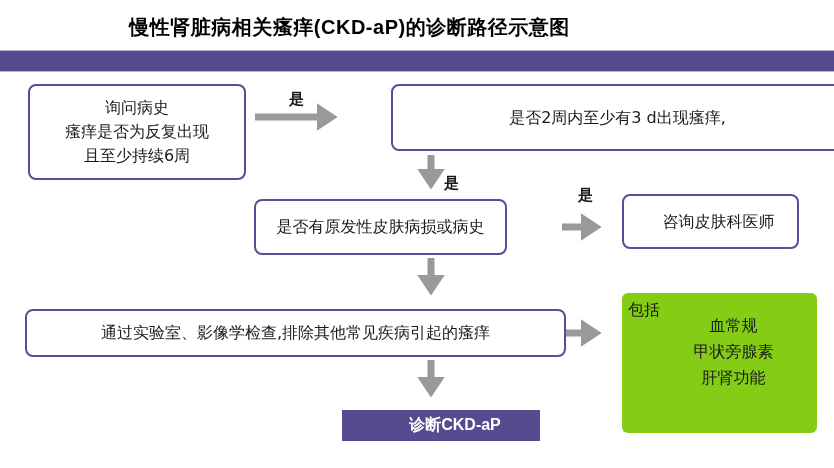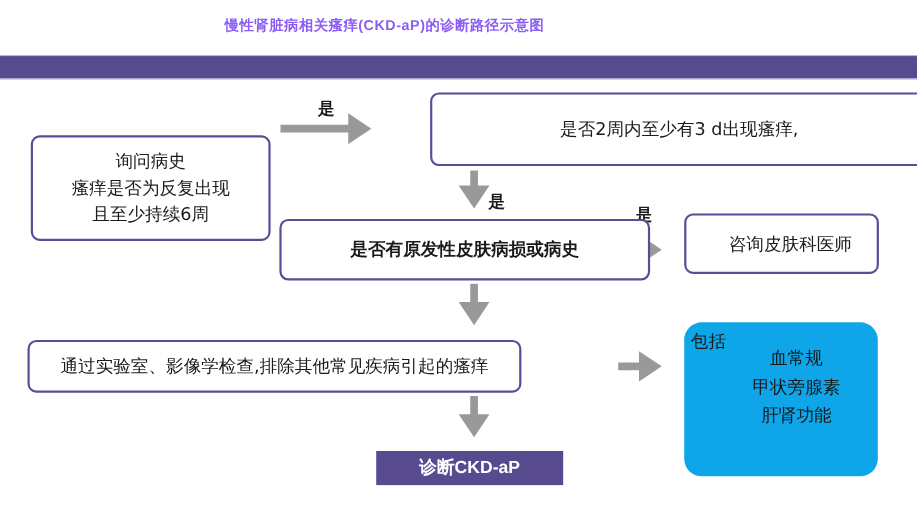--- a/index.html
+++ b/index.html
@@ -5,48 +5,48 @@
   html, body { margin: 0; padding: 0; }
   body {
     width: 834px; height: 468px; position: relative; overflow: hidden;
     background: #ffffff;
     font-family: "DejaVu Sans", "Liberation Sans", sans-serif;
     color: #1a1a1a;
   }
   .title {
     position: absolute; left: 0; top: 14px; width: 699px; text-align: center;
     font-family: "Liberation Sans", "DejaVu Sans", sans-serif;
-    font-weight: bold; font-size: 13px; color: #8b5cf6; letter-spacing: 0.5px;
+    font-weight: bold; font-size: 20px; color: #000000; letter-spacing: 0.5px;
   }
   .band {
     position: absolute; left: 0; top: 50px; width: 834px; height: 20px;
     background: #574a8e;
     border-top: 1px solid #b9b3d3; border-bottom: 1px solid #b9b3d3;
   }
   .box {
     position: absolute; box-sizing: border-box;
     border: 2px solid #5a4d96; border-radius: 8px; background: #fff;
     display: flex; align-items: center; justify-content: center;
     text-align: center; font-size: 16px; line-height: 24px;
   }
   .box .lines { display: flex; flex-direction: column; align-items: center; }
-  #b1 { left: 28px; top: 84px; width: 218px; height: 96px; margin-top: 39px; }
+  #b1 { left: 28px; top: 84px; width: 218px; height: 96px; }
   #b2 { left: 350px; top: 84px; width: 453px; height: 67px; margin-left: 41px; }
-  #b3 { left: 254px; top: 199px; width: 337px; height: 56px; font-weight: bold; }
+  #b3 { left: 254px; top: 199px; width: 253px; height: 56px; }
   #b4 { left: 622px; top: 194px; width: 177px; height: 55px; padding-left: 16px; }
-  #b5 { left: 25px; top: 309px; width: 449px; height: 48px; }
+  #b5 { left: 25px; top: 309px; width: 541px; height: 48px; }
   .final {
     position: absolute; left: 342px; top: 410px; width: 170px; height: 31px;
     background: #574a8e; color: #fff; font-weight: bold; font-size: 16px;
     font-family: "Liberation Sans", "DejaVu Sans", sans-serif;
-    display: flex; align-items: center; justify-content: center;
+    display: flex; align-items: center; justify-content: center; padding-left: 28px;
   }
   .notes {
-    position: absolute; left: 622px; top: 293px; width: 176px; height: 140px;
-    background: #0ea5e9; border-radius: 16px; box-sizing: border-box;
+    position: absolute; left: 622px; top: 293px; width: 195px; height: 140px;
+    background: #84cc16; border-radius: 6px; box-sizing: border-box;
   }
   .notes .head { position: absolute; left: 6px; top: 7px; font-size: 16px; }
   .notes .items {
     position: absolute; left: 28px; right: 0; top: 20px;
     display: flex; flex-direction: column; align-items: center;
     font-size: 16px; line-height: 26px;
   }
   .label { position: absolute; font-size: 15px; font-weight: bold; color: #1a1a1a; }
   svg.arrows { position: absolute; left: 0; top: 0; }
 </style>

